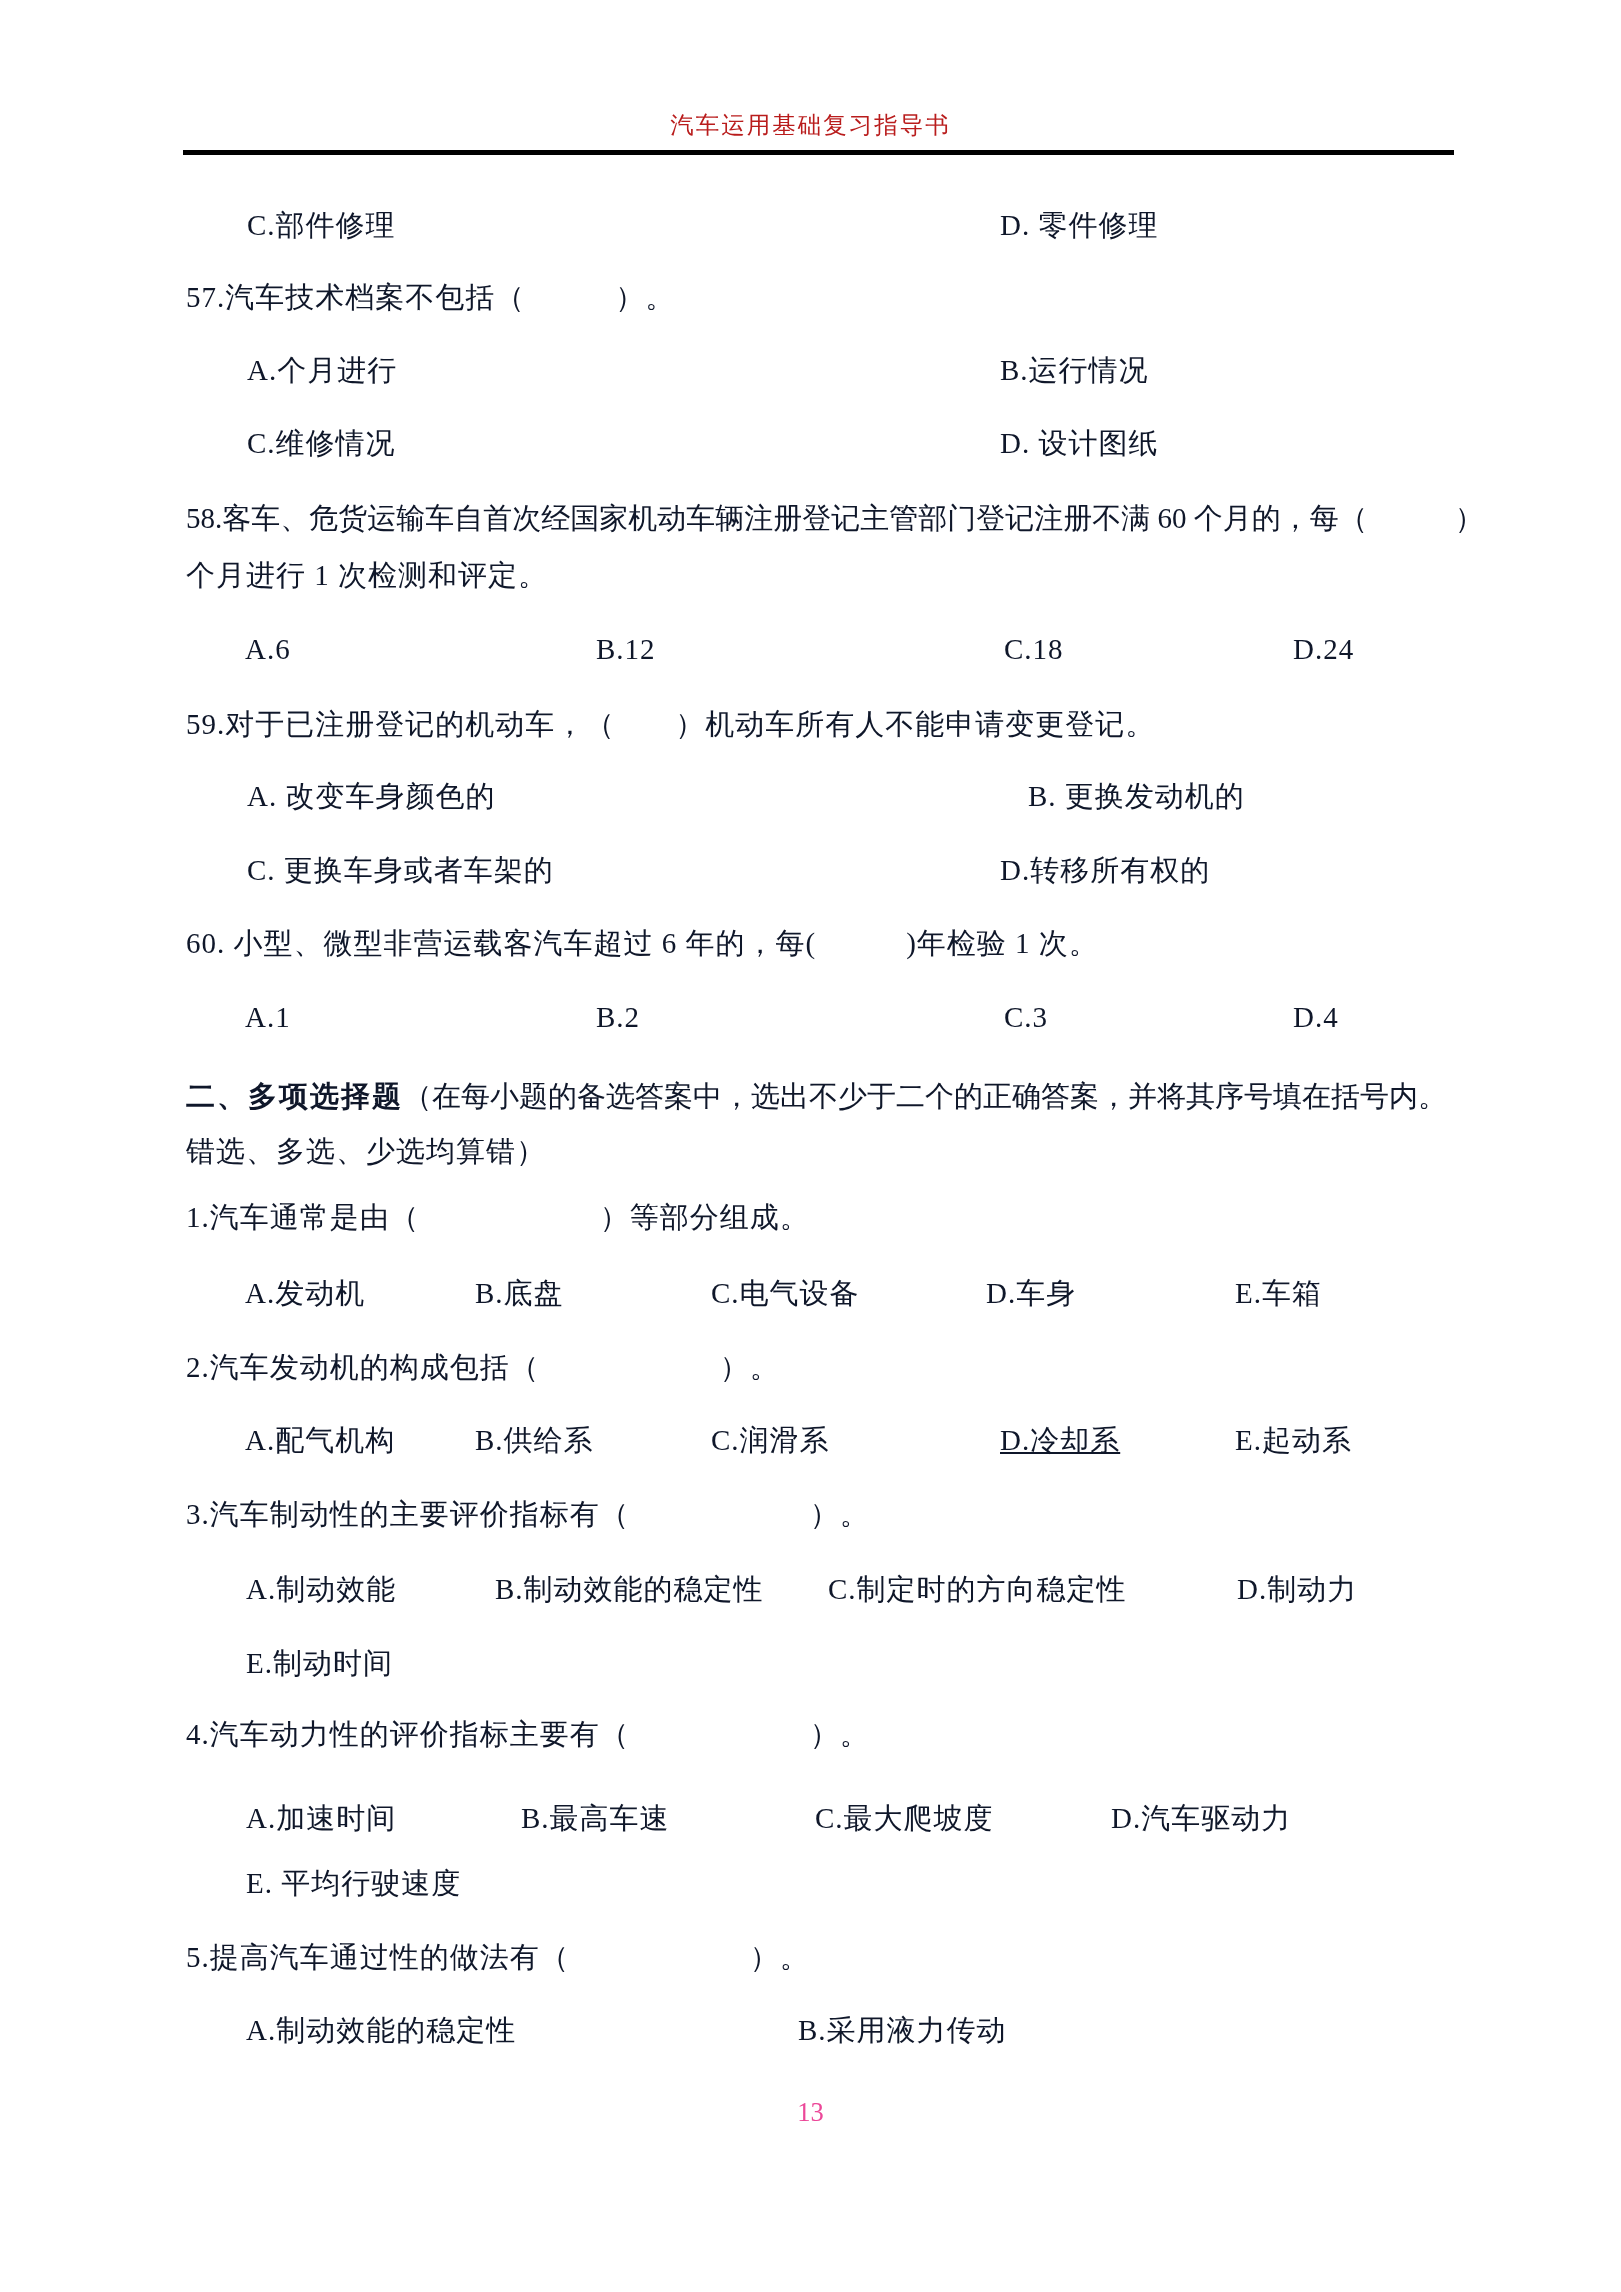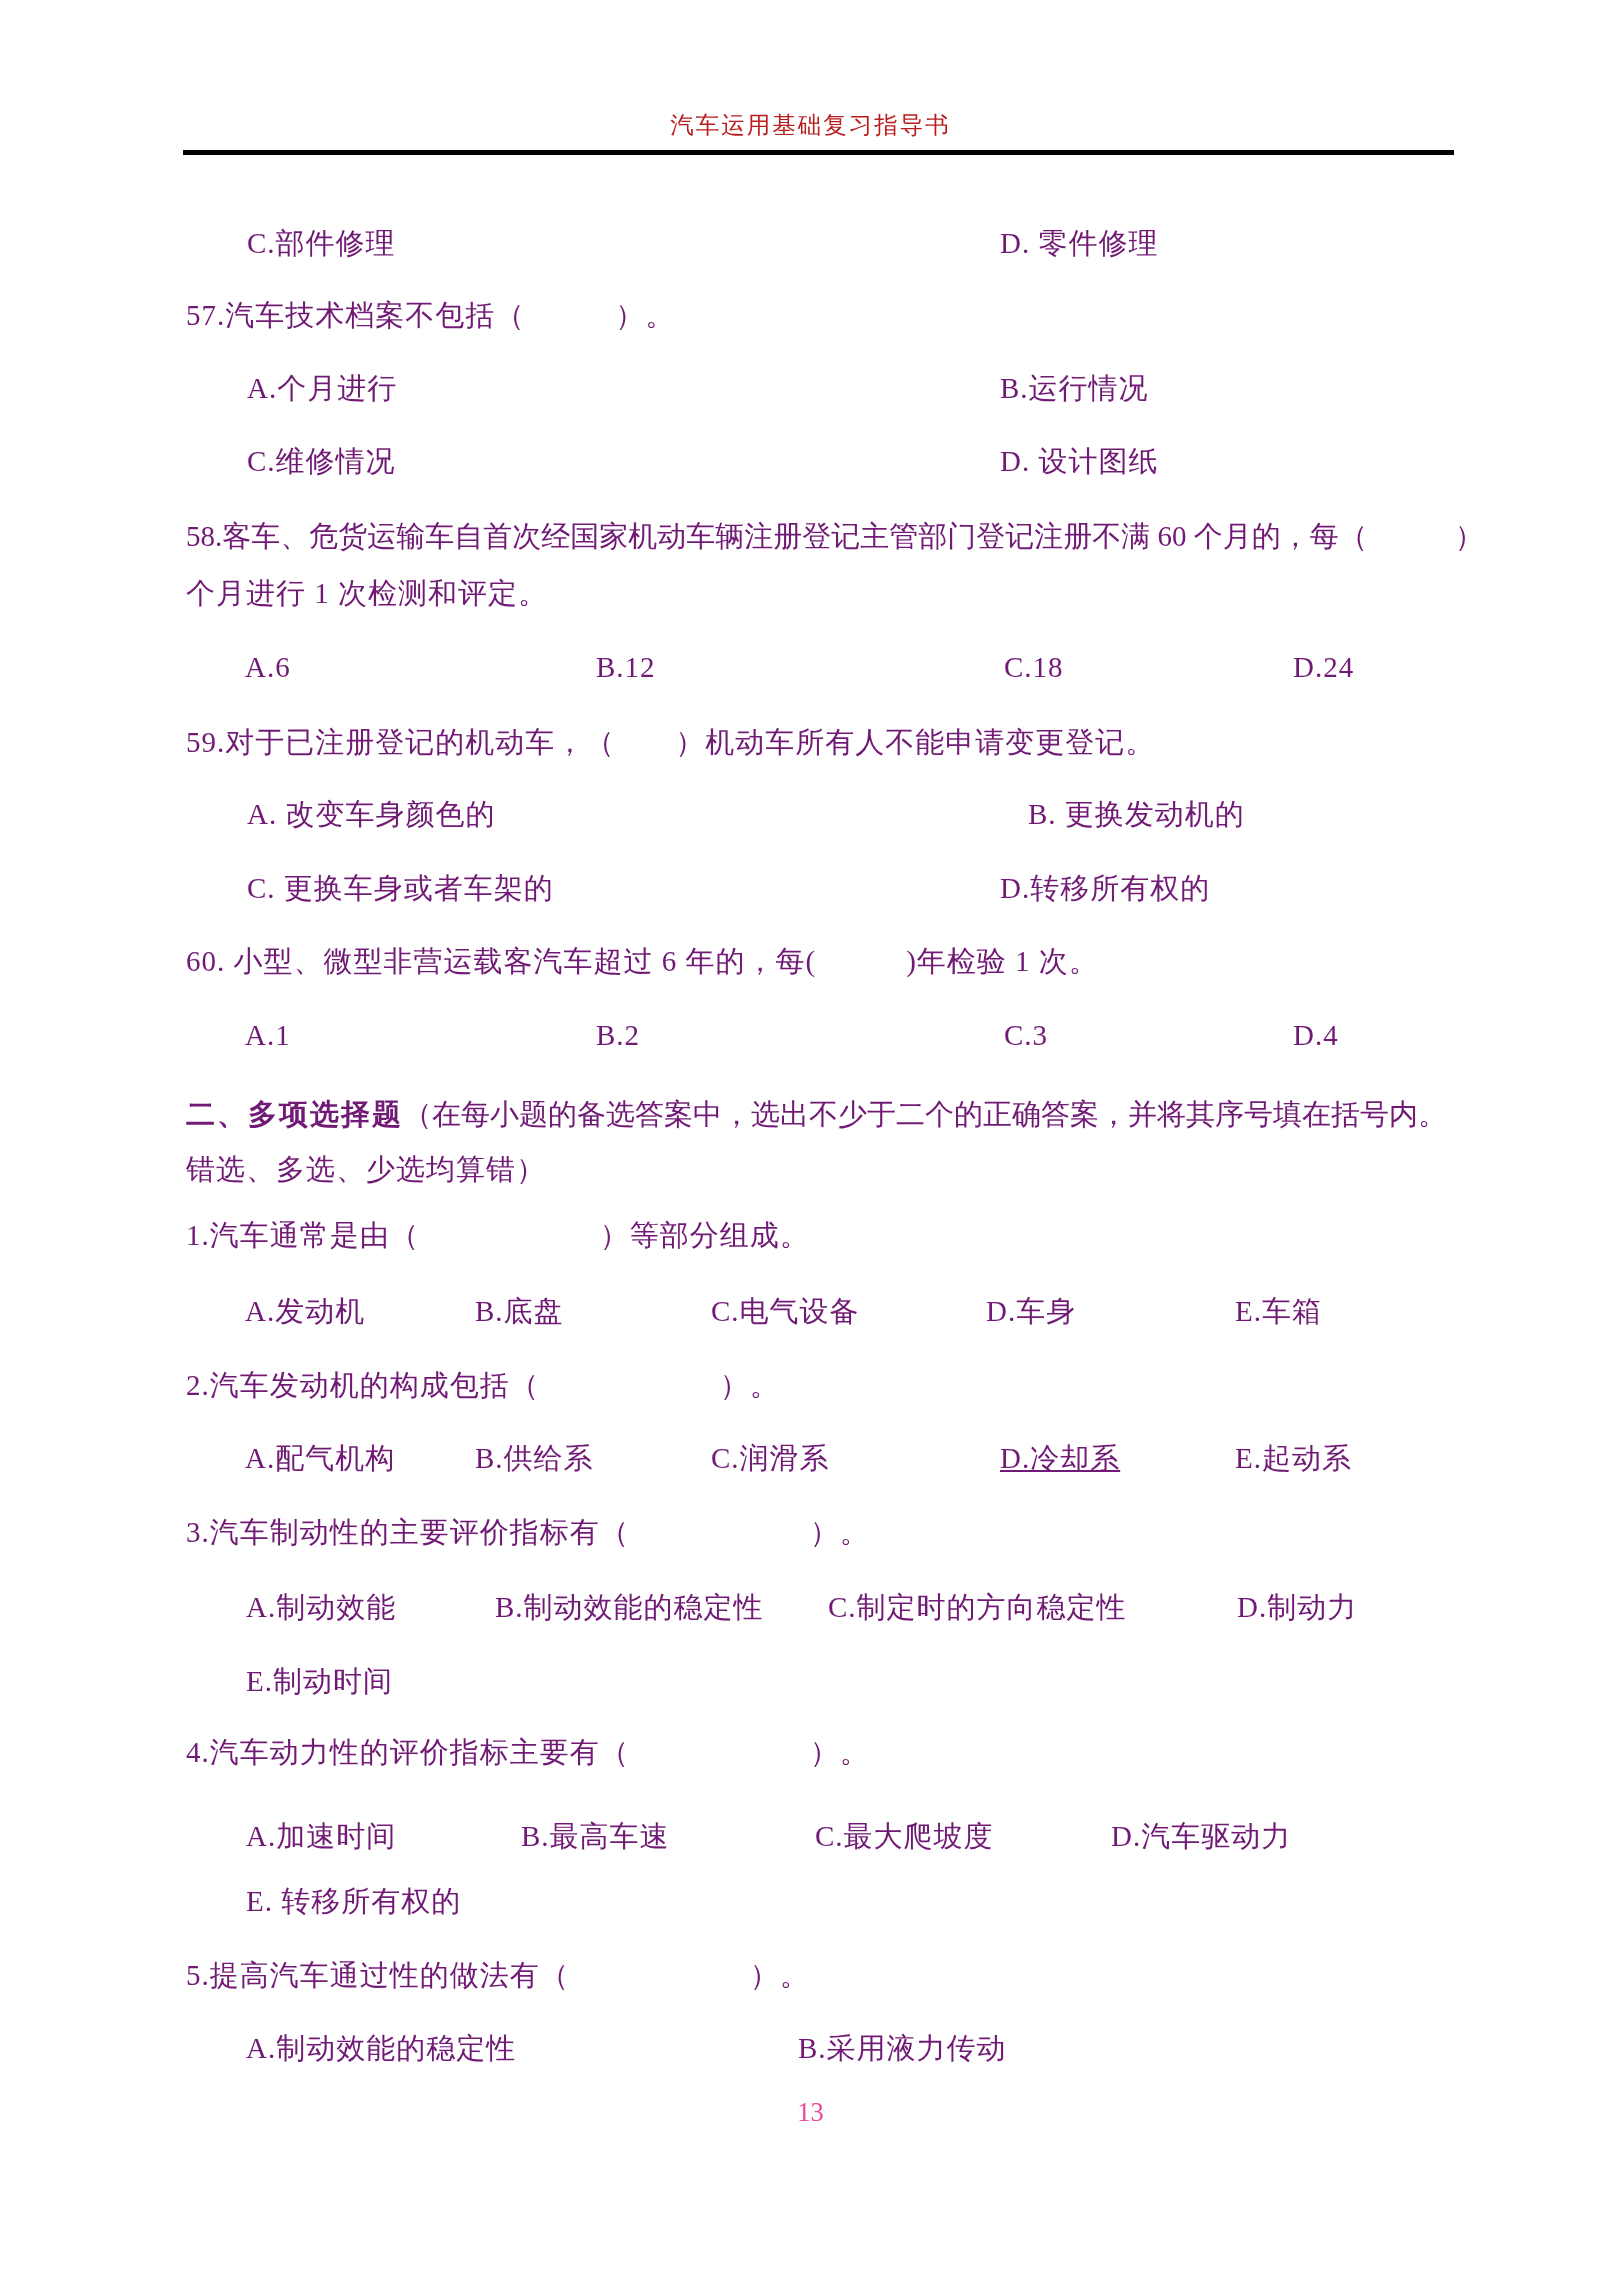--- a/index.html
+++ b/index.html
@@ -11,23 +11,22 @@
     background: #ffffff;
     color: #111;
     font-family: "Liberation Serif", "DejaVu Serif", serif;
     overflow: hidden;
   }
   .t {
     position: absolute;
     white-space: pre;
     font-size: 29px;
     line-height: 39px;
-    color: #701a75;
+    color: #0f172a;
     letter-spacing: 1px;
-    margin-top: 18px;
   }
   .header-title {
     position: absolute;
     top: 110px;
     left: 0;
     width: 100%;
     text-align: center;
     font-size: 23.5px;
     line-height: 31px;
     letter-spacing: 2px;
@@ -111,21 +110,21 @@
   <span class="t" style="left:495px; top:1570px;">B.制动效能的稳定性</span>
   <span class="t" style="left:828px; top:1570px;">C.制定时的方向稳定性</span>
   <span class="t" style="left:1237px; top:1570px;">D.制动力</span>
   <span class="t" style="left:246px; top:1644px;">E.制动时间</span>
 
   <span class="t" style="left:186px; top:1715px;">4.汽车动力性的评价指标主要有（　　　　　　）。</span>
   <span class="t" style="left:246px; top:1799px;">A.加速时间</span>
   <span class="t" style="left:521px; top:1799px;">B.最高车速</span>
   <span class="t" style="left:815px; top:1799px;">C.最大爬坡度</span>
   <span class="t" style="left:1111px; top:1799px;">D.汽车驱动力</span>
-  <span class="t" style="left:246px; top:1864px;">E. 转移所有权的</span>
+  <span class="t" style="left:246px; top:1864px;">E. 平均行驶速度</span>
 
   <span class="t" style="left:186px; top:1938px;">5.提高汽车通过性的做法有（　　　　　　）。</span>
   <span class="t" style="left:246px; top:2011px;">A.制动效能的稳定性</span>
   <span class="t" style="left:798px; top:2011px;">B.采用液力传动</span>
 
   <div class="footer-page-number">13</div>
 
 </div>
 
 

